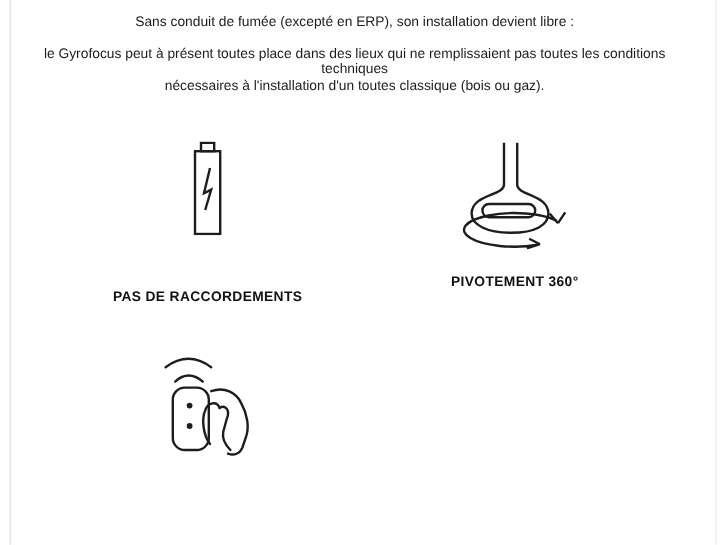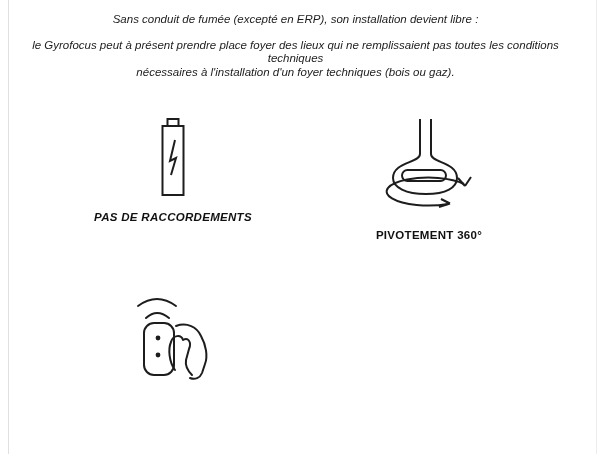--- a/index.html
+++ b/index.html
@@ -12,21 +12,20 @@
     color: #1c1c1c;
   }
   .edge { position: absolute; top: 0; bottom: 0; width: 1px; }
   .edge-left  { left: 8px;  background: #e0e0e0; }
   .edge-right { left: 596px; background: #ededed; }
 
   .intro {
     position: absolute;
     top: 13px; left: 12px; right: 23px;
     text-align: center;
-    font-style: italic;
     font-size: 11.5px;
     line-height: 13.5px;
     color: #1c1c1c;
   }
   .intro p { margin: 0; }
   .intro .sentence { margin-bottom: 12px; }
 
   .grid {
     position: absolute;
     top: 110px; left: 45px;
@@ -42,38 +41,38 @@
   }
   .row1 .icon-box { height: 90px;  padding-bottom: 4px; }
   .row2 .icon-box { height: 101px; padding-bottom: 3px; }
   .label {
     font-weight: bold;
     font-size: 11.5px;
     letter-spacing: 0.3px;
     color: #111111;
     white-space: nowrap;
   }
-  .row1 .label { margin-top: 11px; font-style: italic; }
+  .row1 .label { margin-top: 42px; }
   .row2 .label { margin-top: 18px; }
 
   svg { display: block; }
   .stroke { stroke: #1d1d1d; fill: none; stroke-width: 2; }
   .round  { stroke-linecap: round; stroke-linejoin: round; }
   .fillk  { fill: #1d1d1d; stroke: none; }
 </style>
 </head>
 <body>
 
 <div class="edge edge-left"></div>
 <div class="edge edge-right"></div>
 
 <div class="intro">
   <p class="sentence">Sans conduit de fumée (excepté en ERP), son installation devient libre :</p>
-  <p>le Gyrofocus peut à présent prendre place foyer des lieux qui ne remplissaient pas toutes les conditions techniques</p>
-  <p>nécessaires à l'installation d'un foyer techniques (bois ou gaz).</p>
+  <p>le Gyrofocus peut à présent toutes place dans des lieux qui ne remplissaient pas toutes les conditions techniques</p>
+  <p>nécessaires à l'installation d'un toutes classique (bois ou gaz).</p>
 </div>
 
 <div class="grid">
 
   <div class="cell row1">
     <div class="icon-box">
       <svg width="26" height="78" viewBox="0 0 26 78">
         <rect class="stroke" x="7.5" y="1" width="11" height="7"></rect>
         <rect class="stroke" x="2.5" y="8" width="21" height="69"></rect>
         <polyline class="stroke" points="15,22 10,43 16,40 11,57"></polyline>

